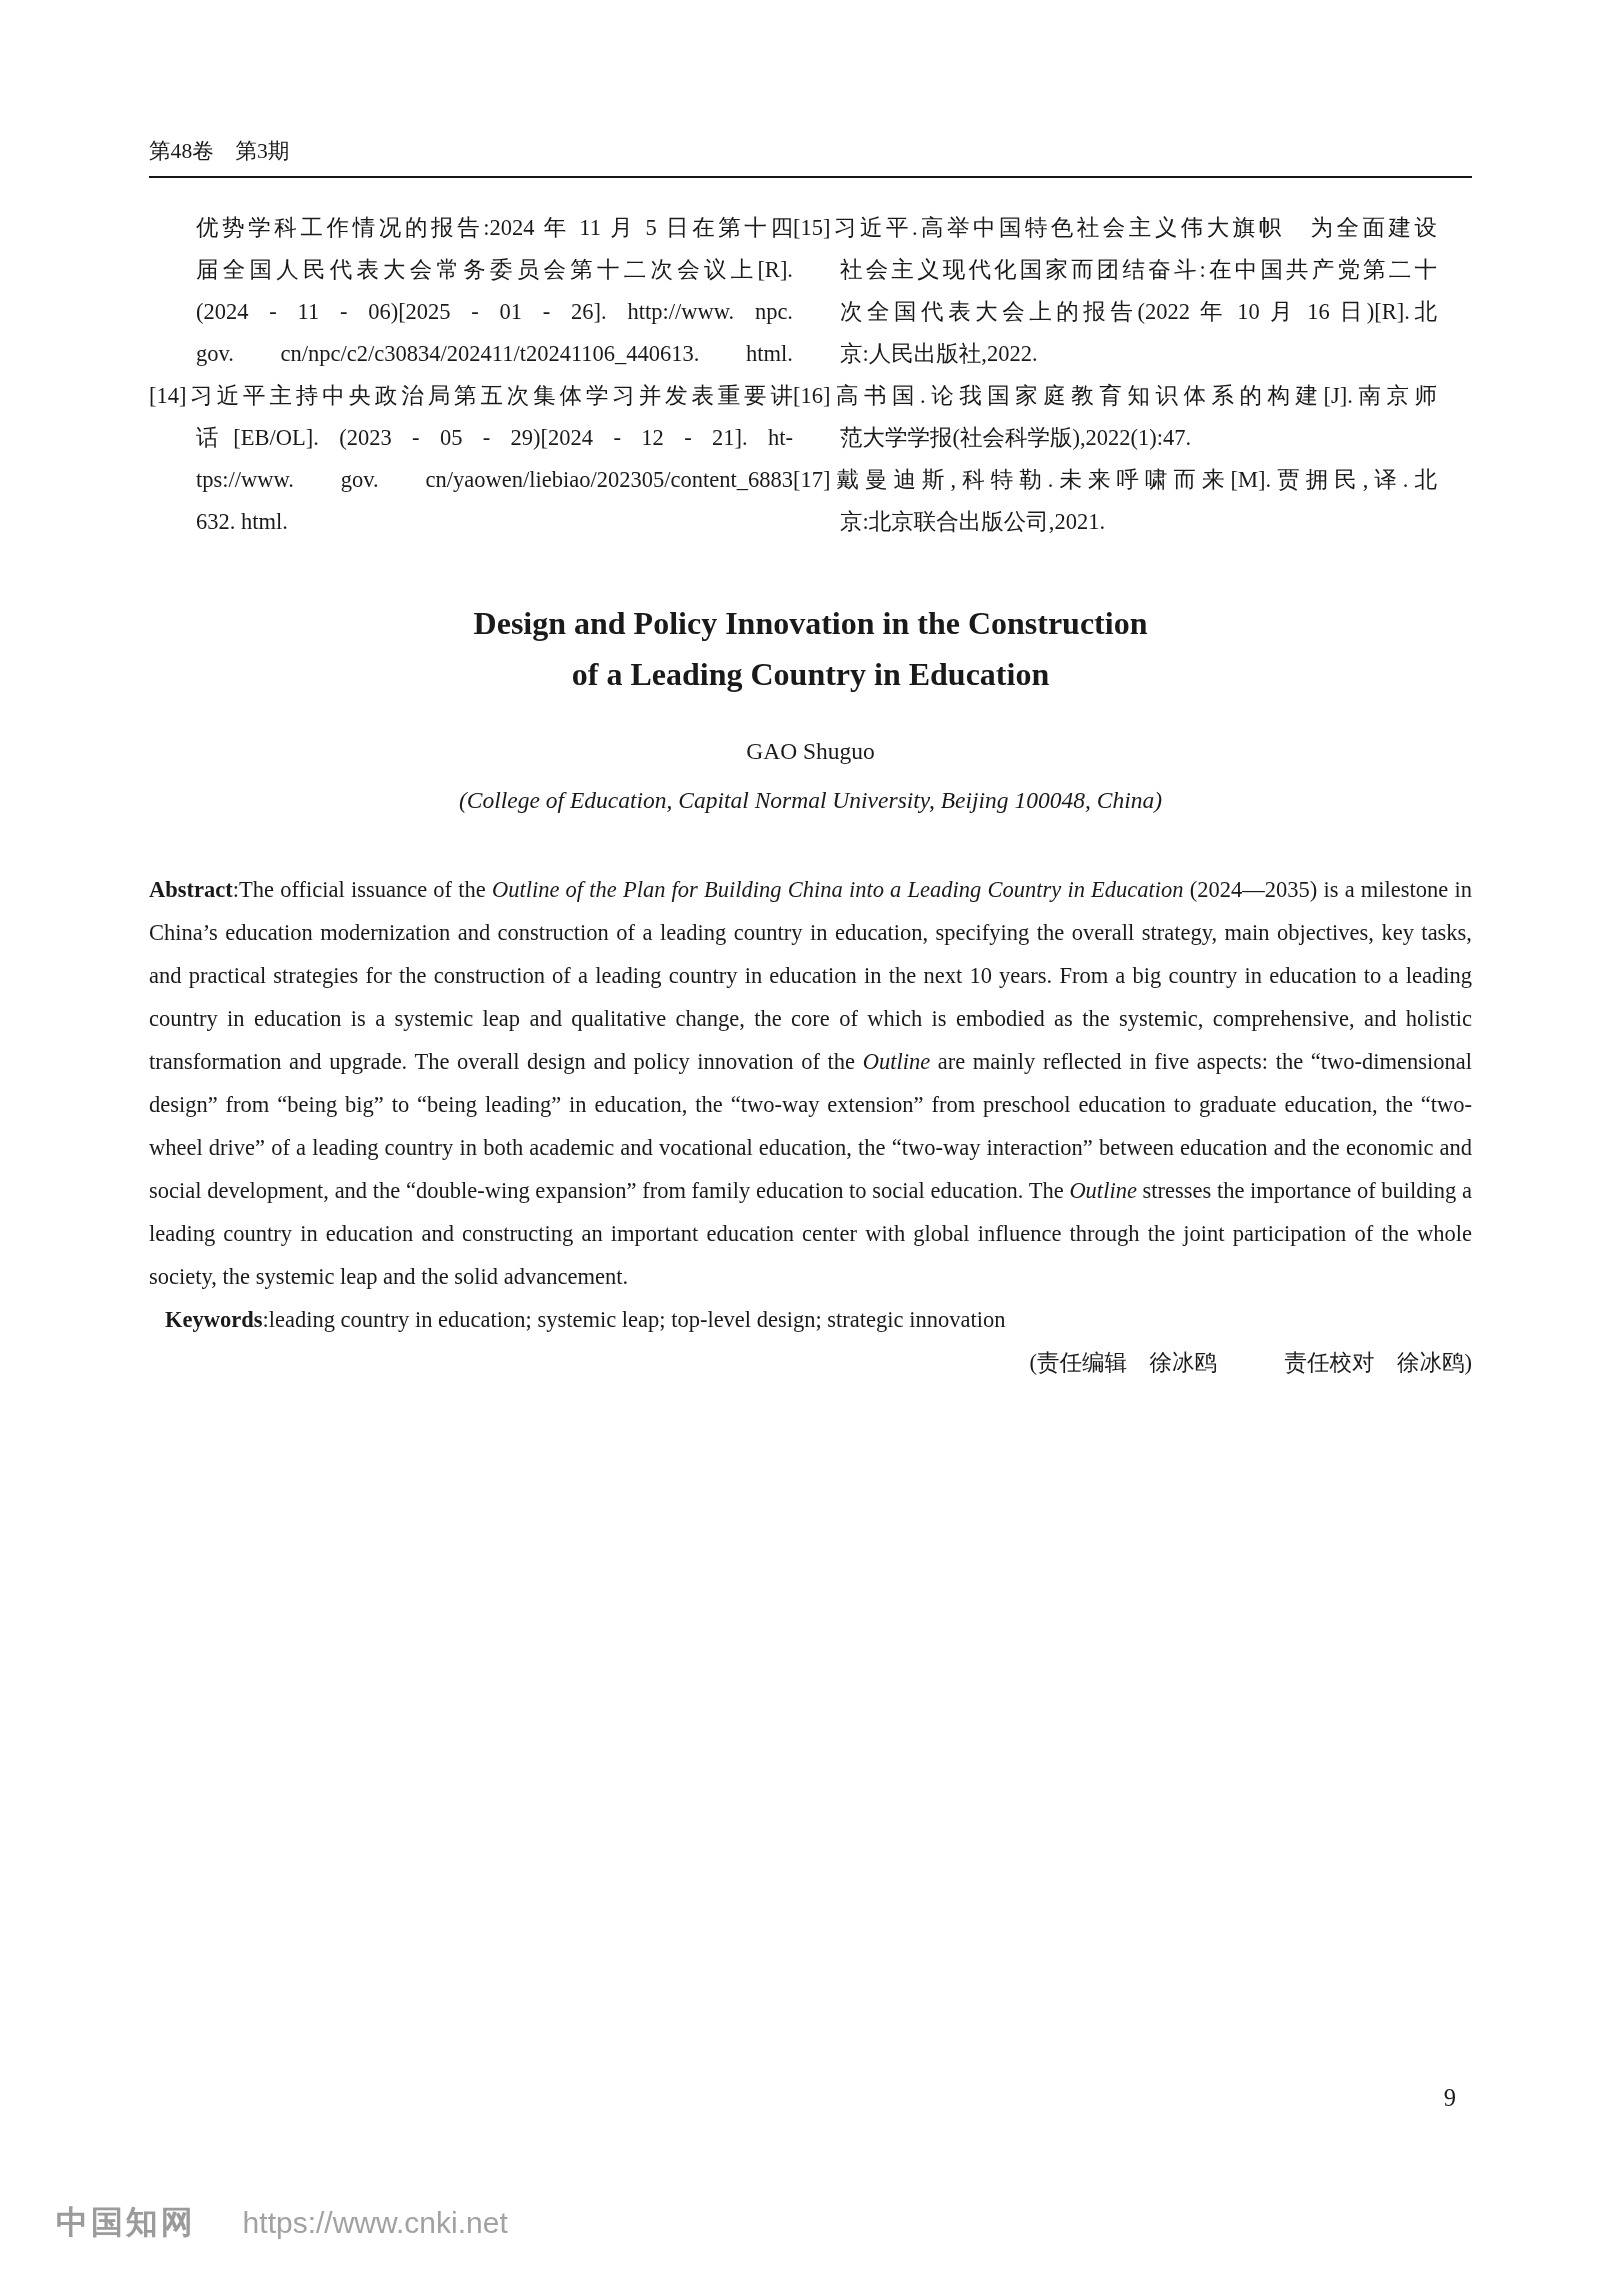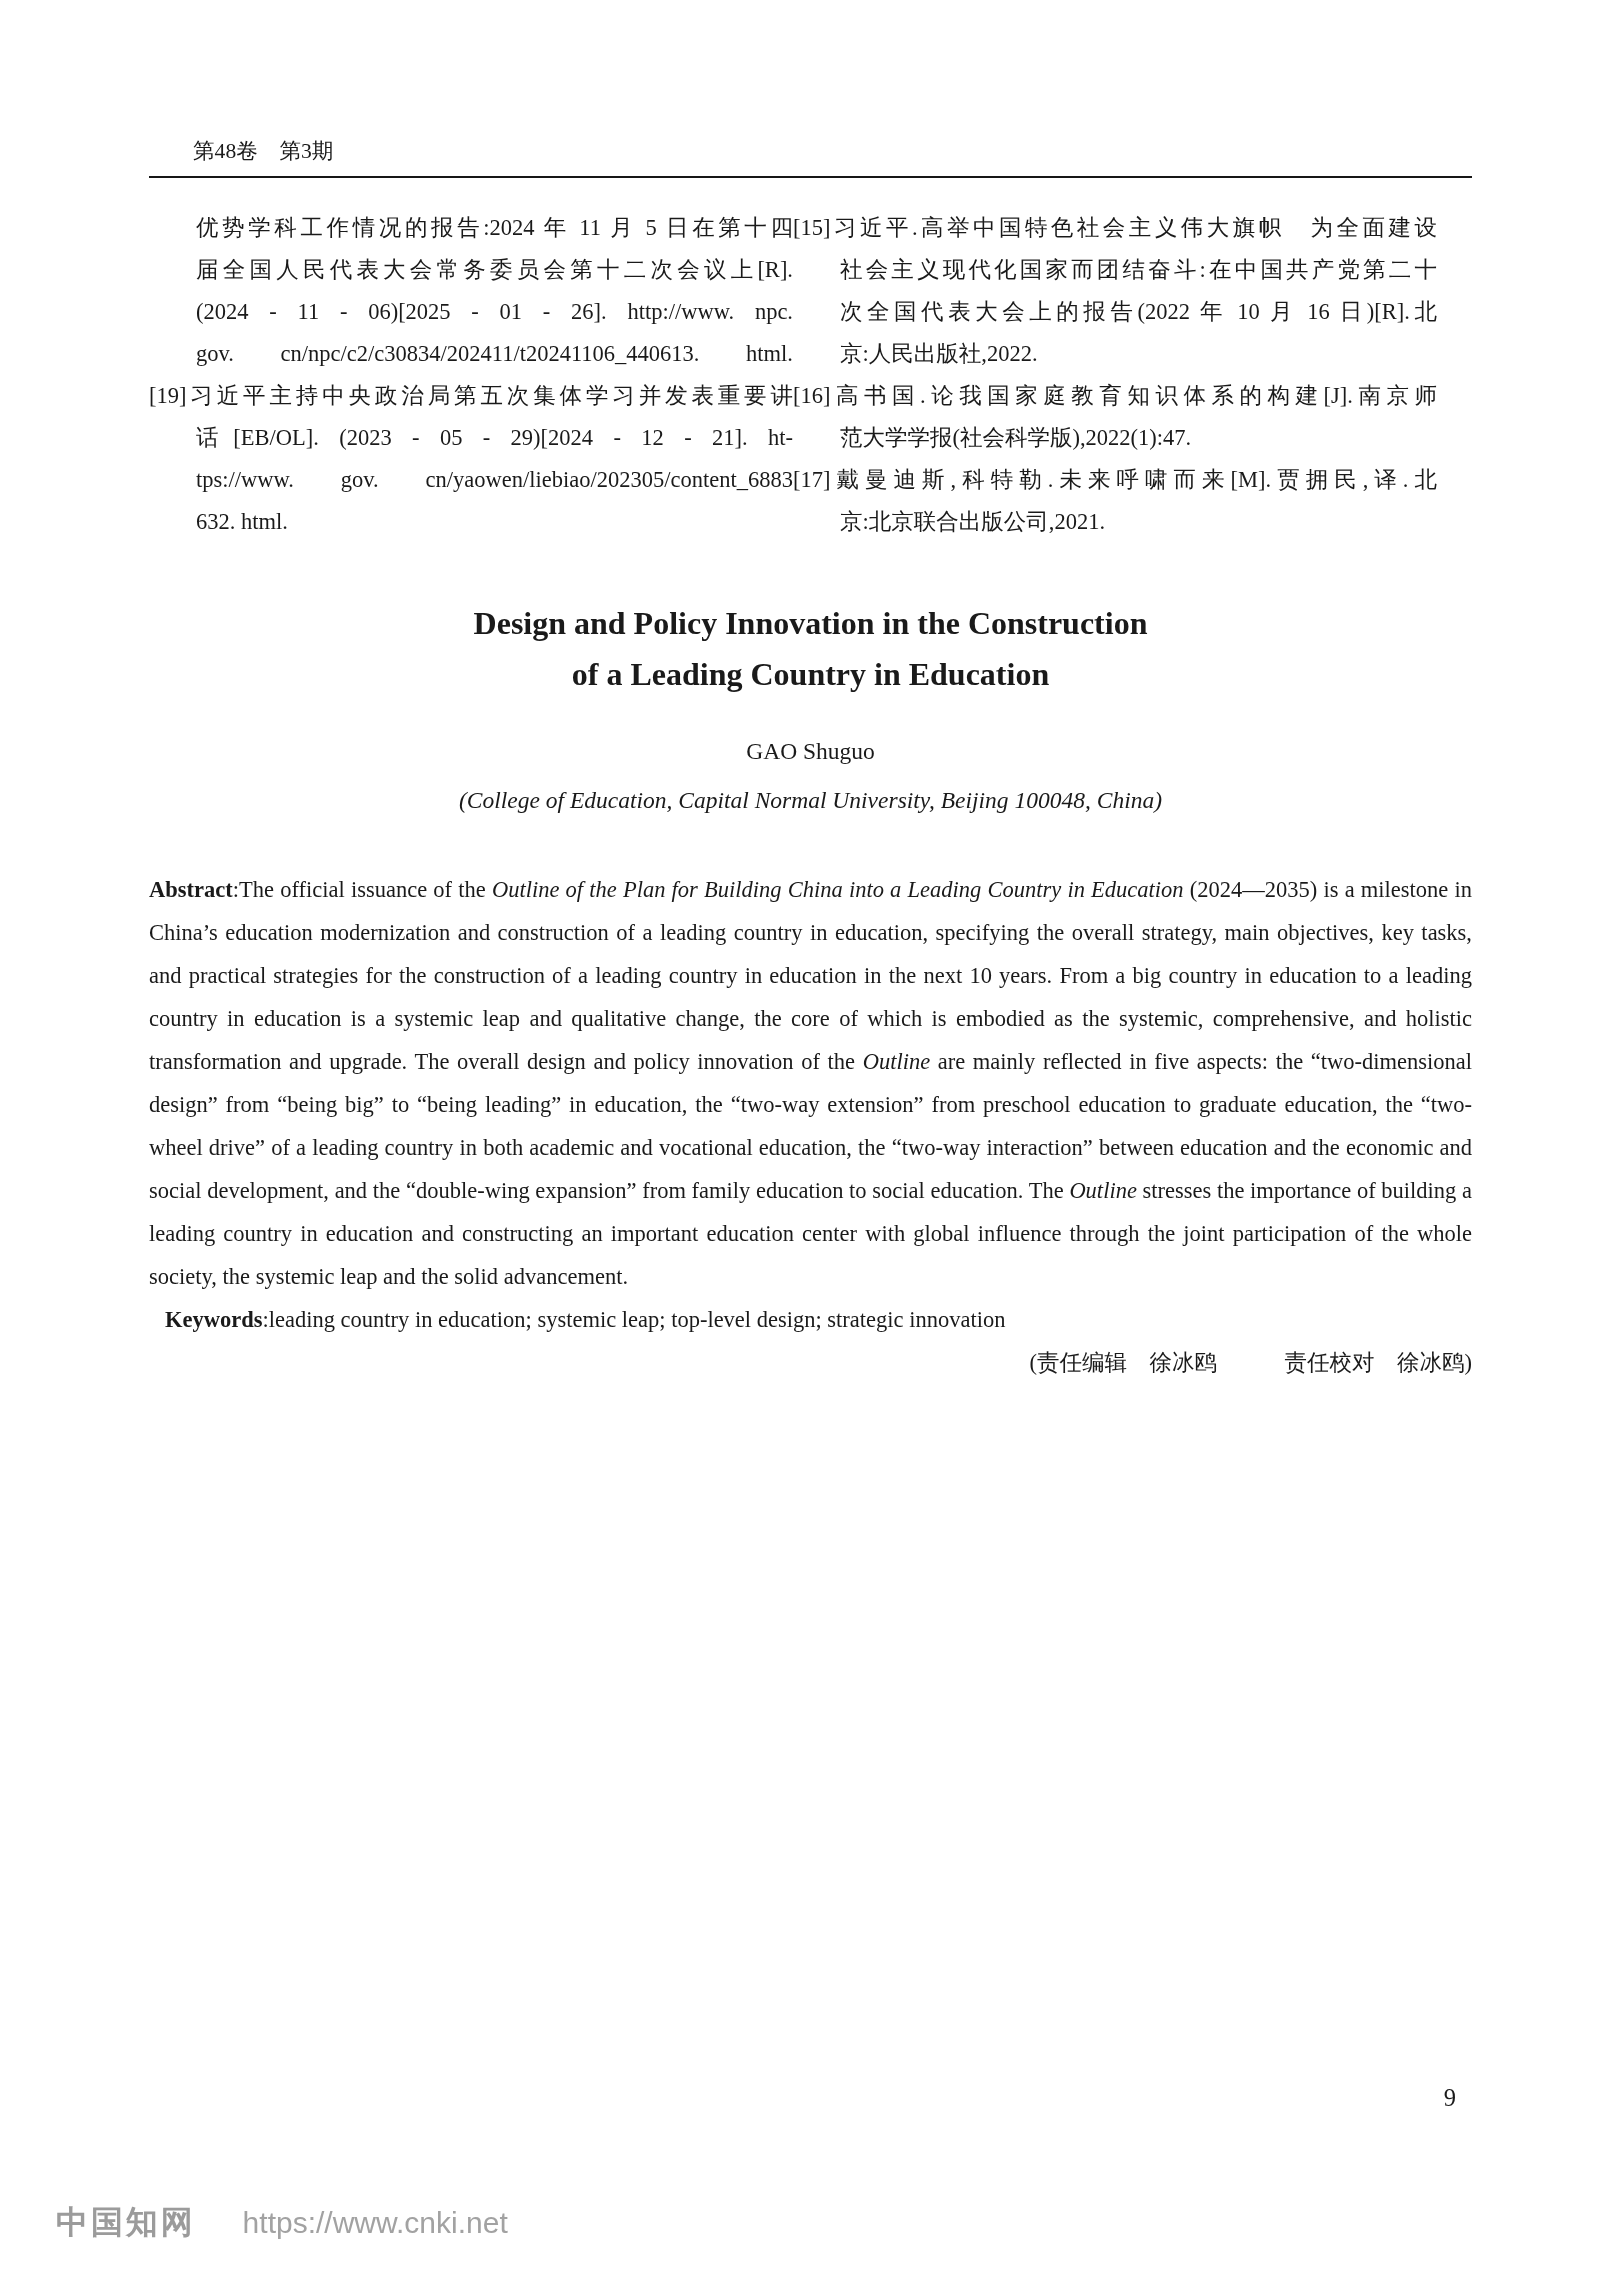--- a/index.html
+++ b/index.html
@@ -9,21 +9,21 @@
     position:relative;
     font-family:"Liberation Serif","DejaVu Serif",serif;
     color:#1a1a1a;
     overflow:hidden;
   }
   .content { position:absolute; left:149px; right:149px; top:0; }
 
   
   .page-header {
     display:flex; justify-content:space-between; align-items:flex-end;
-    margin-top:139px; font-size:21.6px; line-height:25.5px;margin-left:44px;
+    margin-top:139px; font-size:21.6px; line-height:25.5px;
   }
   .header-rule { border-bottom:2px solid #161616; margin-top:11.8px; }
 
   
   .refs { display:flex; margin-top:29px; }
   .ref-col { width:644px; font-size:22.5px; }
   .ref-line { line-height:42px; white-space:nowrap; }
   .ref-line.indent { padding-left:47px; }
   .ref-line.j { white-space:normal; text-align:justify; text-align-last:justify; }
 
@@ -65,21 +65,21 @@
     <span>第48卷　第3期</span>
   </div>
   <div class="header-rule"></div>
 
   <div class="refs">
     <div class="ref-col">
         <div class="ref-line indent j">优势学科工作情况的报告:2024 年 11 月 5 日在第十四</div>
         <div class="ref-line indent j">届全国人民代表大会常务委员会第十二次会议上[R].</div>
         <div class="ref-line indent j">(2024 - 11 - 06)[2025 - 01 - 26]. http://www. npc.</div>
         <div class="ref-line indent j">gov. cn/npc/c2/c30834/202411/t20241106_440613. html.</div>
-        <div class="ref-line j">[19]习近平主持中央政治局第五次集体学习并发表重要讲</div>
+        <div class="ref-line j">[14]习近平主持中央政治局第五次集体学习并发表重要讲</div>
         <div class="ref-line indent j">话[EB/OL]. (2023 - 05 - 29)[2024 - 12 - 21]. ht-</div>
         <div class="ref-line indent j">tps://www. gov. cn/yaowen/liebiao/202305/content_6883</div>
         <div class="ref-line indent">632. html.</div>
       </div>
     <div class="ref-col">
         <div class="ref-line j">[15]习近平.高举中国特色社会主义伟大旗帜　为全面建设</div>
         <div class="ref-line indent j">社会主义现代化国家而团结奋斗:在中国共产党第二十</div>
         <div class="ref-line indent j">次全国代表大会上的报告(2022 年 10 月 16 日)[R].北</div>
         <div class="ref-line indent">京:人民出版社,2022.</div>
         <div class="ref-line j">[16]高书国.论我国家庭教育知识体系的构建[J].南京师</div>

